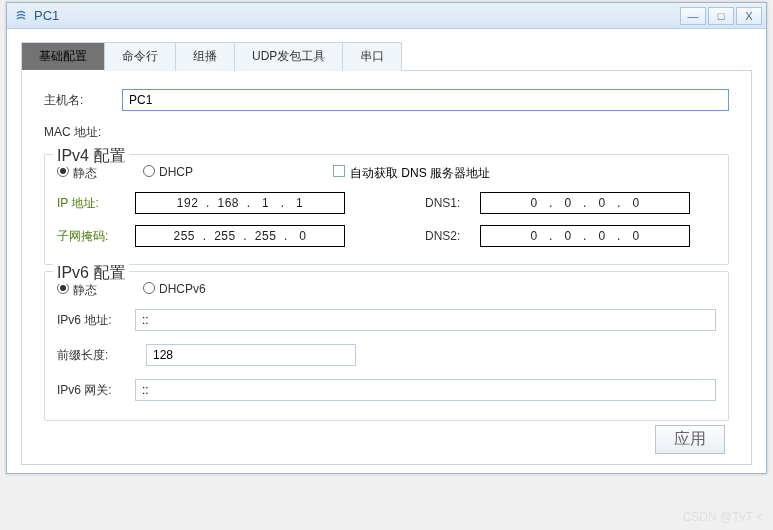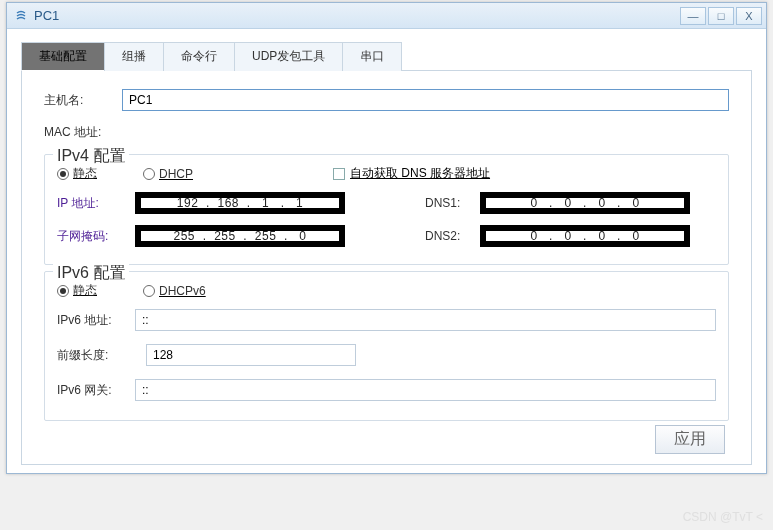--- a/index.html
+++ b/index.html
@@ -100,42 +100,42 @@
     position: relative;
   }
   .fs-legend {
     position: absolute;
     top: -9px; left: 8px;
     background: #fff;
     padding: 0 4px;
     color: #333;
     font-size: 16px;
   }
-  .radio-row { display:flex; align-items:center; margin-bottom: 10px; text-decoration: underline; }
+  .radio-row { display:flex; align-items:flex-start; margin-bottom: 10px; }
   .radio {
     width: 12px; height: 12px; border-radius: 50%;
     border: 1px solid #6a6a6a; margin-right: 4px;
     display:inline-flex;align-items:center;justify-content:center;
     background:#fff; cursor:pointer;
   }
   .radio.checked::after {
     content:""; width:6px;height:6px;border-radius:50%;background:#333;
   }
   .radio-label { margin-right: 46px; color:#333; }
   .chk {
     width: 12px; height: 12px; border:1px solid #8aa; margin-right:5px;
     display:inline-block; background:#fff; cursor:pointer;
   }
   .iprow {
     display:flex; align-items:center; margin-bottom: 11px;
   }
-  .iplab { width: 78px; color:#4c1d95; }
+  .iplab { width: 78px; color:#4d7c0f; }
   .ipbox {
     width: 210px; height: 22px;
-    border: 6px solid #000000;
+    border: 1px solid #000000;
     background:#fff;
     display:flex; align-items:center; justify-content:center;
     letter-spacing: 0.5px;
     font-size: 12px;
     white-space: pre;
     color:#222;
   }
   .gap { width: 80px; }
   .dnslab { width: 55px; color:#333; }
   .fs .row .wide-input { border: 1px solid #bfcddb; }
@@ -169,22 +169,22 @@
     </span>
     <span class="title-text">PC1</span>
     <span class="winbtn">—</span>
     <span class="winbtn">□</span>
     <span class="winbtn">X</span>
   </div>
 
   <div class="client">
     <div class="tabs">
       <div class="tab active">基础配置</div>
+      <div class="tab">命令行</div>
       <div class="tab">组播</div>
-      <div class="tab">命令行</div>
       <div class="tab">UDP发包工具</div>
       <div class="tab">串口</div>
     </div>
 
     <div class="panel">
 
       <div class="row">
         <span class="lab">主机名:</span>
         <input class="wide-input" value="PC1" style="">
       </div>

